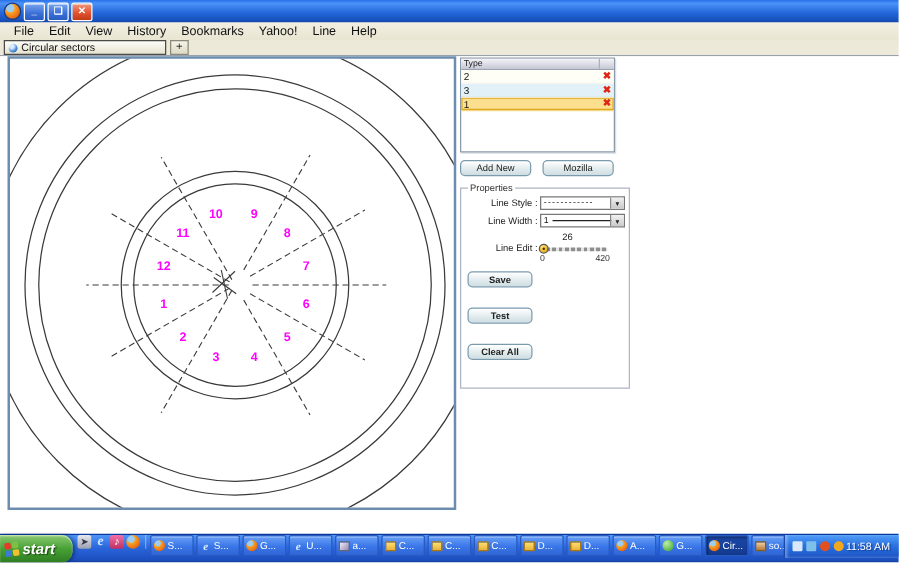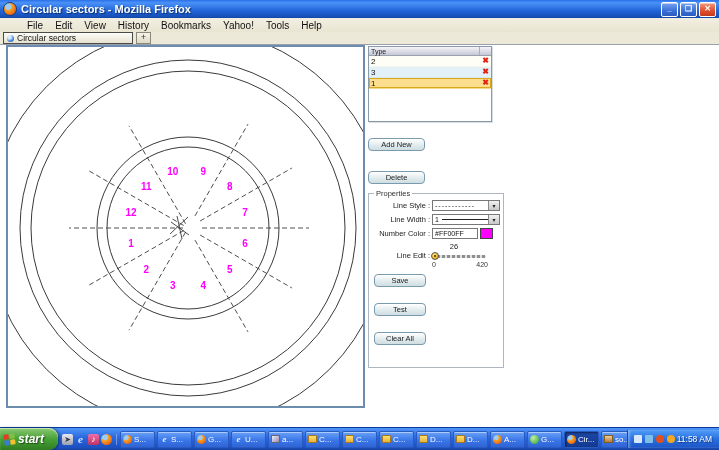--- a/index.html
+++ b/index.html
@@ -16,21 +16,21 @@
   .title-text{color:#fff;font-size:11px;font-weight:bold;margin-left:4px;flex:1;
     text-shadow:1px 1px 1px #0d2f6e;white-space:nowrap;overflow:hidden;}
   .winbtn{width:15px;height:13px;margin-left:2px;border-radius:2px;border:1px solid #fff;
     color:#fff;font-size:8px;line-height:11px;text-align:center;font-weight:bold;
     background:linear-gradient(#78a4ee,#3a6fd8 60%,#2a5cc0);box-shadow:inset 0 1px 0 rgba(255,255,255,.5);}
   .winbtn.close{background:linear-gradient(#f09a7e,#e25432 55%,#c23a1a);}
 
   
   .menubar{position:absolute;top:18px;left:0;right:0;height:14px;
     background:linear-gradient(#f2efe2,#e9e5d2);display:flex;align-items:center;
-    padding-left:21px;border-bottom:1px solid #e0dcc8;}
+    padding-left:5px;border-bottom:1px solid #e0dcc8;}
   .menu-item{font-size:10px;color:#111;padding:0 6px;}
 
   
   .tabbar{position:absolute;top:32px;left:0;right:0;height:12px;background:#ece9d8;
     display:flex;align-items:center;padding-left:3px;border-bottom:1px solid #98a0ac;}
   .tab{width:122px;height:10px;background:linear-gradient(#fdfdf8,#e6e2d0);
     border:1px solid #4a4a4a;display:flex;align-items:center;gap:3px;padding:0 3px;font-size:8.5px;color:#111;}
   .globe-icon{width:7px;height:7px;border-radius:50%;flex:0 0 auto;
     background:radial-gradient(circle at 35% 30%,#d5ecff 0 25%,#4a8ad8 60%,#24549a);}
   .newtab{width:13px;height:10px;margin-left:3px;border:1px solid #8a8878;background:linear-gradient(#f6f4e8,#dedaC6);
@@ -45,21 +45,21 @@
   
   .panel{position:absolute;left:368px;top:1px;width:134px;font-size:8px;color:#111;}
   .ttable{width:122px;height:74px;border:1px solid #8a9aa8;background:#fff;box-shadow:1px 1px 0 #d8dde2;}
   .thead{height:8px;background:linear-gradient(#f4f4f8,#c6c8d6);border-bottom:1px solid #9aa2b0;
     font-size:7px;display:flex;align-items:center;padding-left:2px;color:#222;position:relative;}
   .thead:after{content:"";position:absolute;right:11px;top:0;bottom:0;border-left:1px solid #aab0bc;}
   .trow{height:10px;display:flex;align-items:center;padding-left:2px;position:relative;font-size:8px;border-bottom:1px solid rgba(0,0,0,0.03);}
   .trow.sel{box-shadow:inset 0 0 0 1px #dca81e;}
   .xicon{position:absolute;right:2px;top:0;color:#e02414;font-size:8px;font-weight:bold;line-height:10px;}
 
-  .btnrow{display:flex;gap:20px;margin-top:16px;flex-direction:column;}
+  .btnrow{display:flex;gap:9px;margin-top:6px;}
   .xpbtn{height:11px;border:1px solid #7a9aae;border-radius:4px;font-size:7.5px;color:#222;
     background:linear-gradient(#ffffff,#dfeaec 60%,#cfdde2);display:flex;align-items:center;justify-content:center;
     box-shadow:inset 0 1px 0 #fff;}
   .btnrow .xpbtn{width:55px;}
 
   fieldset.props{margin:5px 0 0 0;border:1px solid #aeb6c2;width:125px;padding:2px 3px 6px 3px;}
   fieldset.props legend{font-size:7.5px;color:#333;padding:0 2px;margin-left:2px;}
   .prow{display:flex;align-items:center;margin-bottom:3px;}
   .plabel{width:58px;text-align:right;margin-right:2px;font-size:7.5px;color:#222;white-space:nowrap;}
   .combo{width:64px;height:9px;border:1px solid #777;background:#fff;position:relative;
@@ -75,27 +75,27 @@
 
   .sgroup{margin-bottom:2px;}
   .sval{margin-left:60px;width:44px;text-align:center;font-size:7.5px;color:#222;}
   .srow{display:flex;align-items:center;}
   .strack{width:54px;height:3px;position:relative;margin-top:2px;
     background:repeating-linear-gradient(90deg,#8e8e8e 0 3px,#e2e2e2 3px 5px);border-radius:2px;}
   .sthumb{position:absolute;top:-3px;width:8px;height:8px;border-radius:50%;transform:translateX(-50%);
     background:radial-gradient(circle at 35% 30%,#ffe878,#eeb017 70%,#c88a08);border:1px solid #555;box-sizing:border-box;}
   .sthumb:after{content:"";position:absolute;left:2px;top:2px;width:2px;height:2px;border-radius:50%;background:#403000;}
   .sminmax{margin-left:60px;width:56px;display:flex;justify-content:space-between;font-size:7px;color:#333;margin-top:1px;}
-  .stackbtns .xpbtn{width:50px;margin:3px 0 16px 2px;}
+  .stackbtns .xpbtn{width:50px;margin:3px 0 16px 2px;font-weight:bold;}
   .stackbtns{margin-top:6px;}
 
   
   .taskbar{position:absolute;left:0;right:0;bottom:0;height:22px;
     background:linear-gradient(#4f96f8,#2a66dc 45%,#1c4fc0 90%,#16409c);
-    display:flex;align-items:center;border-top:1px solid #0a3aa0;}
+    display:flex;align-items:flex-start;border-top:1px solid #0a3aa0;}
   .startbtn{height:22px;width:58px;flex:0 0 auto;border-radius:0 9px 9px 0;
     background:linear-gradient(#8cc973,#47a135 50%,#2f7d22);display:flex;align-items:center;gap:3px;
     padding-left:4px;box-sizing:border-box;box-shadow:inset 0 1px 1px #c6e8b0,2px 0 3px rgba(0,0,0,.35);}
   .start-label{color:#fff;font-weight:bold;font-style:italic;font-size:12px;text-shadow:1px 1px 1px #1a4a10;}
   .winflag{width:11px;height:11px;display:grid;grid-template-columns:5px 5px;grid-template-rows:5px 5px;gap:1px;transform:rotate(-8deg);}
   .winflag span{border-radius:1px;}
   .quick{display:flex;align-items:center;gap:2px;padding:0 4px;border-right:1px solid rgba(255,255,255,.35);}
   .ql-icon{width:11px;height:11px;border-radius:2px;font-size:9px;line-height:11px;text-align:center;color:#fff;}
   .ql-icon.pointer{background:linear-gradient(#e8e8f0,#9aa0b0);color:#334;font-size:8px;}
   .ql-icon.ie{background:transparent;color:#cfe8ff;font:italic bold 11px/11px "Liberation Serif",serif;}
@@ -120,34 +120,33 @@
   .tray-icon.network{background:#7ec0ea;}
   .tray-icon.alert{background:#e25020;border-radius:50%;}
   .tray-icon.update{background:#f2a81e;border-radius:50%;}
   .clock{color:#fff;font-size:8.5px;margin-left:2px;white-space:nowrap;text-shadow:1px 1px 1px #0c3a8c;}
 </style>
 </head>
 <body>
 
 <div class="titlebar">
   <span class="ff-app-icon"></span>
-  <span class="title-text">Circular sectors - Mozilla Firefox</span>
   <span class="winbtn">_</span>
   <span class="winbtn">❏</span>
   <span class="winbtn close">✕</span>
 </div>
 
 <div class="menubar">
     <span class="menu-item">File</span>
     <span class="menu-item">Edit</span>
     <span class="menu-item">View</span>
     <span class="menu-item">History</span>
     <span class="menu-item">Bookmarks</span>
     <span class="menu-item">Yahoo!</span>
-    <span class="menu-item">Tools</span>
+    <span class="menu-item">Line</span>
     <span class="menu-item">Help</span>
   </div>
 
 <div class="tabbar">
   <div class="tab">
     <span class="globe-icon"></span>
     <span>Circular sectors</span>
   </div>
   <div class="newtab">+</div>
 </div>
@@ -204,21 +203,21 @@
           </div>
           <div class="trow sel" style="background: rgb(251, 223, 142);">
             <span>1</span>
             <span class="xicon">✖</span>
           </div>
         </div>
     </div>
 
     <div class="btnrow">
       <div class="xpbtn">Add New</div>
-      <div class="xpbtn">Delete</div>
+      <div class="xpbtn">Mozilla</div>
     </div>
 
     <fieldset class="props">
       <legend>Properties</legend>
 
 
 
       <div class="prow">
         <span class="plabel">Line Style :</span>
         <div class="combo">
@@ -230,25 +229,20 @@
       <div class="prow">
         <span class="plabel">Line Width :</span>
         <div class="combo">
           <span>1</span>
           <span class="wline"></span>
           <span class="combo-arrow">▾</span>
         </div>
       </div>
 
 
-      <div class="prow">
-        <span class="plabel">Number Color :</span>
-        <div class="tfield">#FF00FF</div>
-        <div class="swatch" id="numberColorSwatch" style="background: rgb(255, 0, 255);"></div>
-      </div>
 
 
       <div class="sgroup">
         <div class="sval">26</div>
         <div class="srow">
           <span class="plabel">Line Edit :</span>
           <div class="strack">
             <div class="sthumb" style="left: 6.2%;"></div>
           </div>
         </div>

